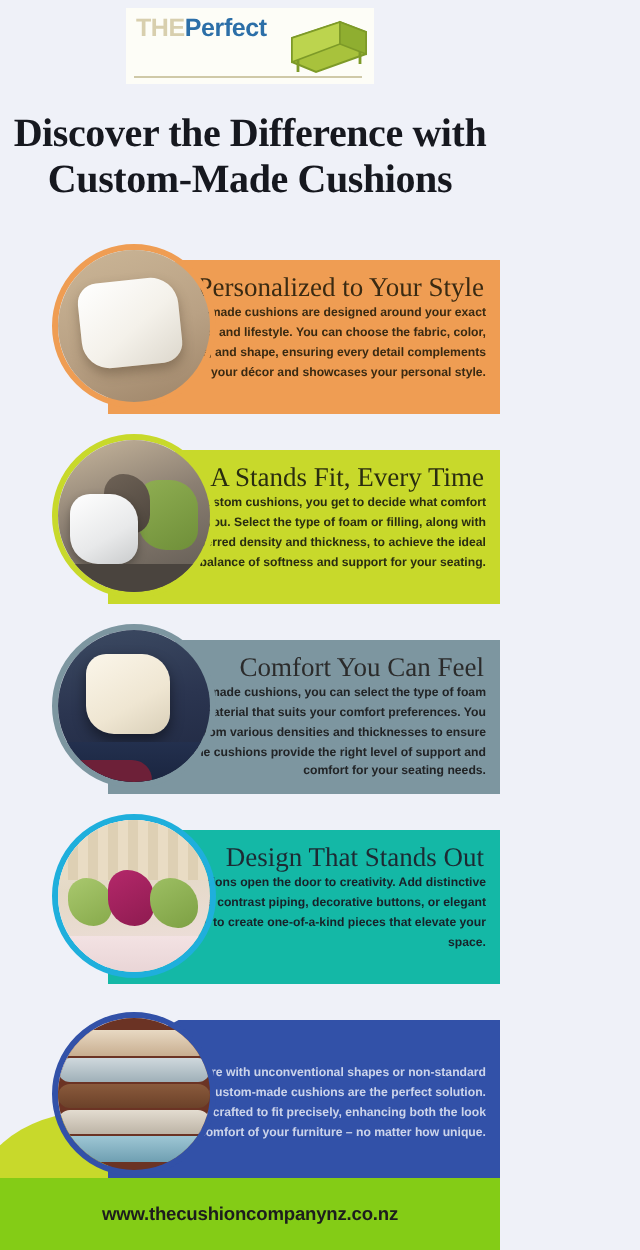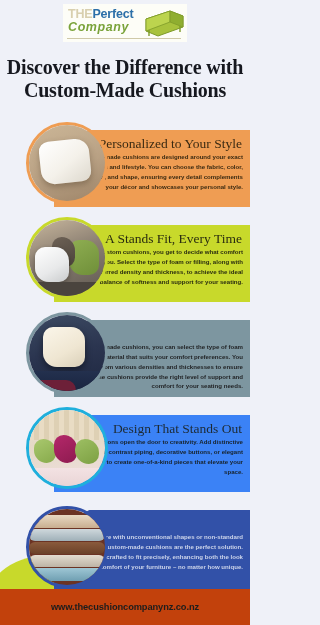--- a/index.html
+++ b/index.html
@@ -86,21 +86,21 @@
   .s2 .panel-title { color:#2a2d10; }
   .s2 .panel-body { color:#2a2d10; }
 
   .s3 { top:310px; }
   .s3 .panel { background:#7d96a0; }
   .s3 .circle { border-color:#7d96a0; }
   .s3 .panel-title { color:#2b2b2b; }
   .s3 .panel-body { color:#222426; }
 
   .s4 { top:405px; }
-  .s4 .panel { background:#3b82f6; }
+  .s4 .panel { background:#14b8a6; }
   .s4 .circle { border-color:#1fafdc; }
   .s4 .panel-title { color:#1d2a33; }
   .s4 .panel-body { color:#172229; }
 
   .s5 { top:500px; }
   .s5 .panel { background:#3251a8; height:88px; }
   .s5 .circle { border-color:#3251a8; top:6px; }
   .s5 .panel-title { color:#dfe4f2; }
   .s5 .panel-body { color:#ccd4ea; }
 
@@ -109,21 +109,21 @@
     position:absolute; left:-16px; top:556px;
     width:150px; height:90px;
     background:#c8d92b;
     border-radius:60px 70px 0 0 / 52px 60px 0 0;
   }
 
   
   .footer {
     position:absolute; left:0; bottom:0;
     width:250px; height:36px;
-    background:#c2410c;
+    background:#84cc16;
     display:flex; align-items:center; justify-content:center;
   }
   .footer-url {
     font-size:9.3px; font-weight:bold; color:#1d1d1d;
     letter-spacing:-0.1px;
   }
   .pillow {
     position:absolute;
     border-radius:10px 14px 10px 14px;
   }
@@ -132,21 +132,20 @@
 <body>
 
 <div class="page">
 
   <div class="logo-wrap">
     <div class="logo-inner">
       <div class="logo-text">
         <div class="logo-line1">
           <span class="logo-the">THE</span><span class="logo-cushion">Perfect</span>
         </div>
-        <div class="logo-line2">Company</div>
       </div>
       <div class="logo-rule"></div>
       <svg class="sofa" viewBox="0 0 44 30">
         <path d="M6 10 L30 2 L43 7 L43 18 L18 27 L6 22 Z" fill="#a8c23c" stroke="#7d9a28" stroke-width="1"></path>
         <path d="M6 10 L30 2 L30 13 L6 22 Z" fill="#bcd44e" stroke="#7d9a28" stroke-width="0.8"></path>
         <path d="M30 2 L43 7 L43 18 L30 13 Z" fill="#8fae30" stroke="#7d9a28" stroke-width="0.8"></path>
         <path d="M9 21 L9 27 M40 17 L40 23" stroke="#7d9a28" stroke-width="1.4"></path>
       </svg>
     </div>
   </div>
@@ -177,20 +176,21 @@
         <div class="pillow" style="left:52%;top:26%;width:40%;height:46%;background:linear-gradient(150deg,#8fae52 0%,#6f8f39 100%);"></div>
         <div class="pillow" style="left:30%;top:22%;width:30%;height:40%;background:linear-gradient(150deg,#6e6256 0%,#4c443c 100%);"></div>
         <div class="pillow" style="left:8%;top:36%;width:44%;height:46%;background:linear-gradient(150deg,#ffffff 0%,#e8e9ea 60%,#c9cbcc 100%);box-shadow:0 2px 5px rgba(0,0,0,.3);"></div>
         <div style="position:absolute;left:0;bottom:0;width:100%;height:18%;background:#4a443e;"></div>
       </div>
     </div>
   </div>
 
   <div class="section s3">
     <div class="panel panel-clip">
+      <div class="panel-title">Comfort You Can Feel</div>
       <div class="panel-body">With custom-made cushions, you can select the type of foam or filling material that suits your comfort preferences. You can choose from various densities and thicknesses to ensure that the cushions provide the right level of support and comfort for your seating needs.</div>
     </div>
     <div class="circle">
       <div class="photo" style="background:linear-gradient(170deg,#3c4a62 0%,#2b3550 48%,#1e2740 100%);">
         <div class="pillow" style="left:18%;top:16%;width:56%;height:52%;background:linear-gradient(150deg,#fbf6ea 0%,#efe6d2 60%,#d9cfb8 100%);box-shadow:0 3px 7px rgba(0,0,0,.45);"></div>
         <div style="position:absolute;left:0;bottom:0;width:100%;height:26%;background:linear-gradient(180deg,#23304e 0%,#1a2540 100%);"></div>
         <div style="position:absolute;left:0;bottom:0;width:62%;height:14%;background:#6d2038;border-radius:0 10px 0 0;"></div>
       </div>
     </div>
   </div>

